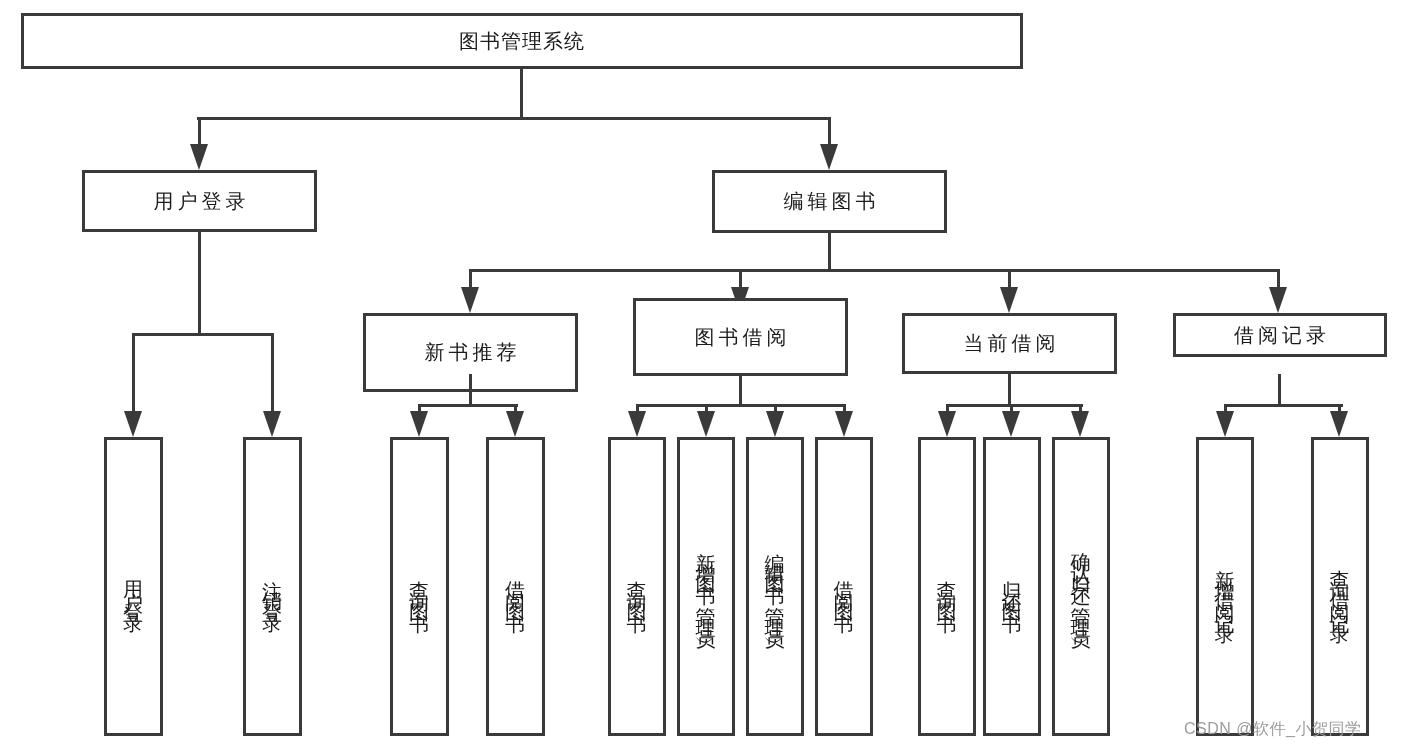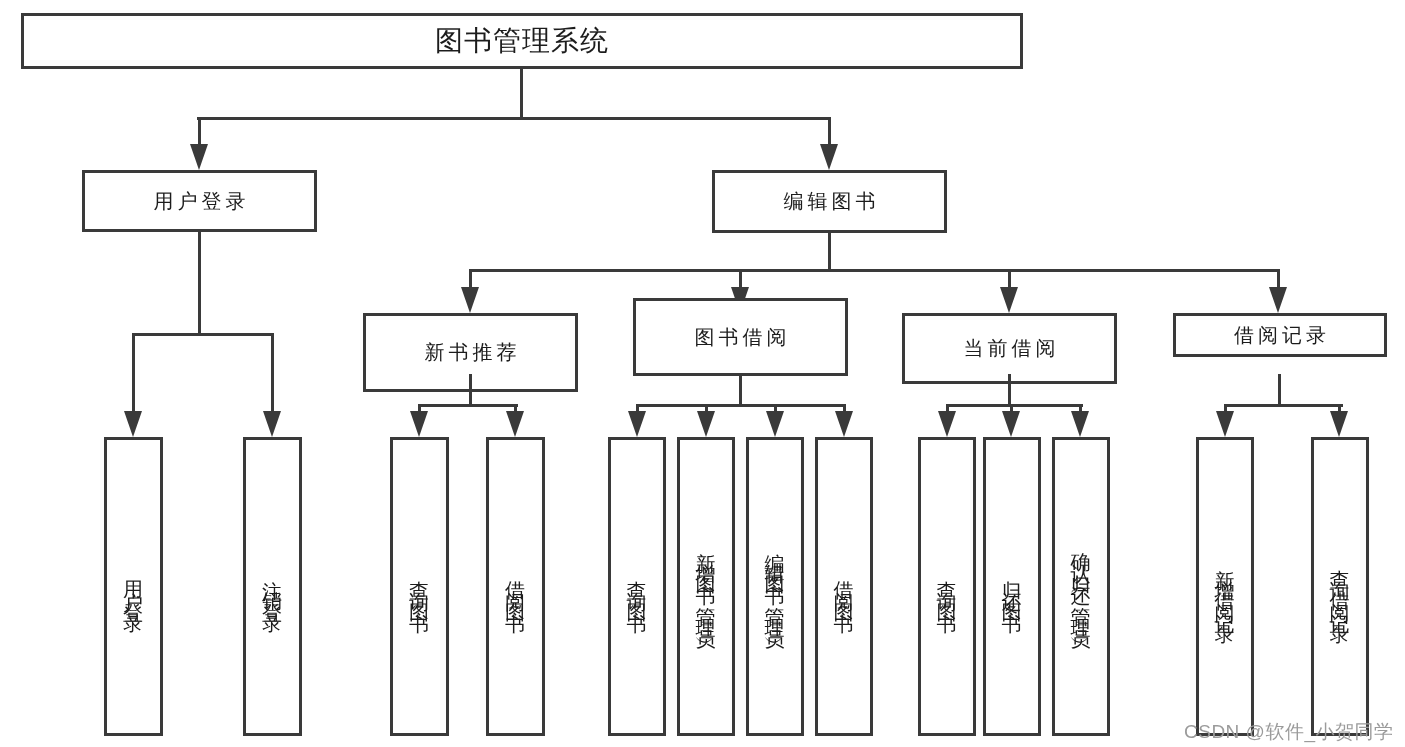--- a/index.html
+++ b/index.html
@@ -12,39 +12,39 @@
   }
   .node{
     position:absolute;
     box-sizing:border-box;
     border:3px solid var(--line,#3a3a3a);
     background:#fff;
     display:flex;align-items:center;justify-content:center;
     color:var(--text,#1c1c1c);
   }
   .hnode{font-size:20px;letter-spacing:4px;text-indent:4px;}
-  .rootnode{font-size:28px;letter-spacing:1px;}
+  .rootnode{font-size:20px;letter-spacing:1px;}
   .vnode{
     writing-mode:vertical-rl;
     text-orientation:mixed;
     font-size:20px;
     letter-spacing:11px;
     line-height:1;
   }
   .line{position:absolute;background:var(--line,#3a3a3a);}
   .arrow{
     position:absolute;width:0;height:0;
     border-left:9px solid transparent;
     border-right:9px solid transparent;
     border-top:26px solid var(--line,#3a3a3a);
   }
   .watermark{
     position:absolute;
     left:1184px;top:719px;
-    font-size:19px;
+    font-size:16px;
     letter-spacing:0.5px;
     color:var(--wm,#9b9b9b);
     white-space:nowrap;
     z-index:5;
   }
 </style>
 </head>
 <body>
 
 <div class="canvas">
@@ -84,21 +84,21 @@
   <div class="arrow" style="left:1000px;top:287px;"></div>
   <div class="line" style="left:1277px;top:269px;width:3px;height:18px;"></div>
   <div class="arrow" style="left:1269px;top:287px;"></div>
 
   <div class="node hnode" style="left:363px;top:313px;width:215px;height:79px;">
     <span>新书推荐</span>
   </div>
   <div class="node hnode" style="left:633px;top:298px;width:215px;height:78px;">
     <span>图书借阅</span>
   </div>
-  <div class="node hnode" style="left:902px;top:313px;width:215px;height:71px;">
+  <div class="node hnode" style="left:902px;top:313px;width:215px;height:61px;">
     <span>当前借阅</span>
   </div>
   <div class="node hnode" style="left:1173px;top:313px;width:214px;height:44px;">
     <span>借阅记录</span>
   </div>
 
   <div class="line" style="left:469px;top:374px;width:3px;height:33px;"></div>
   <div class="line" style="left:418px;top:404px;width:100px;height:3px;"></div>
   <div class="line" style="left:418px;top:404px;width:3px;height:7px;"></div>
   <div class="arrow" style="left:410px;top:411px;"></div>

